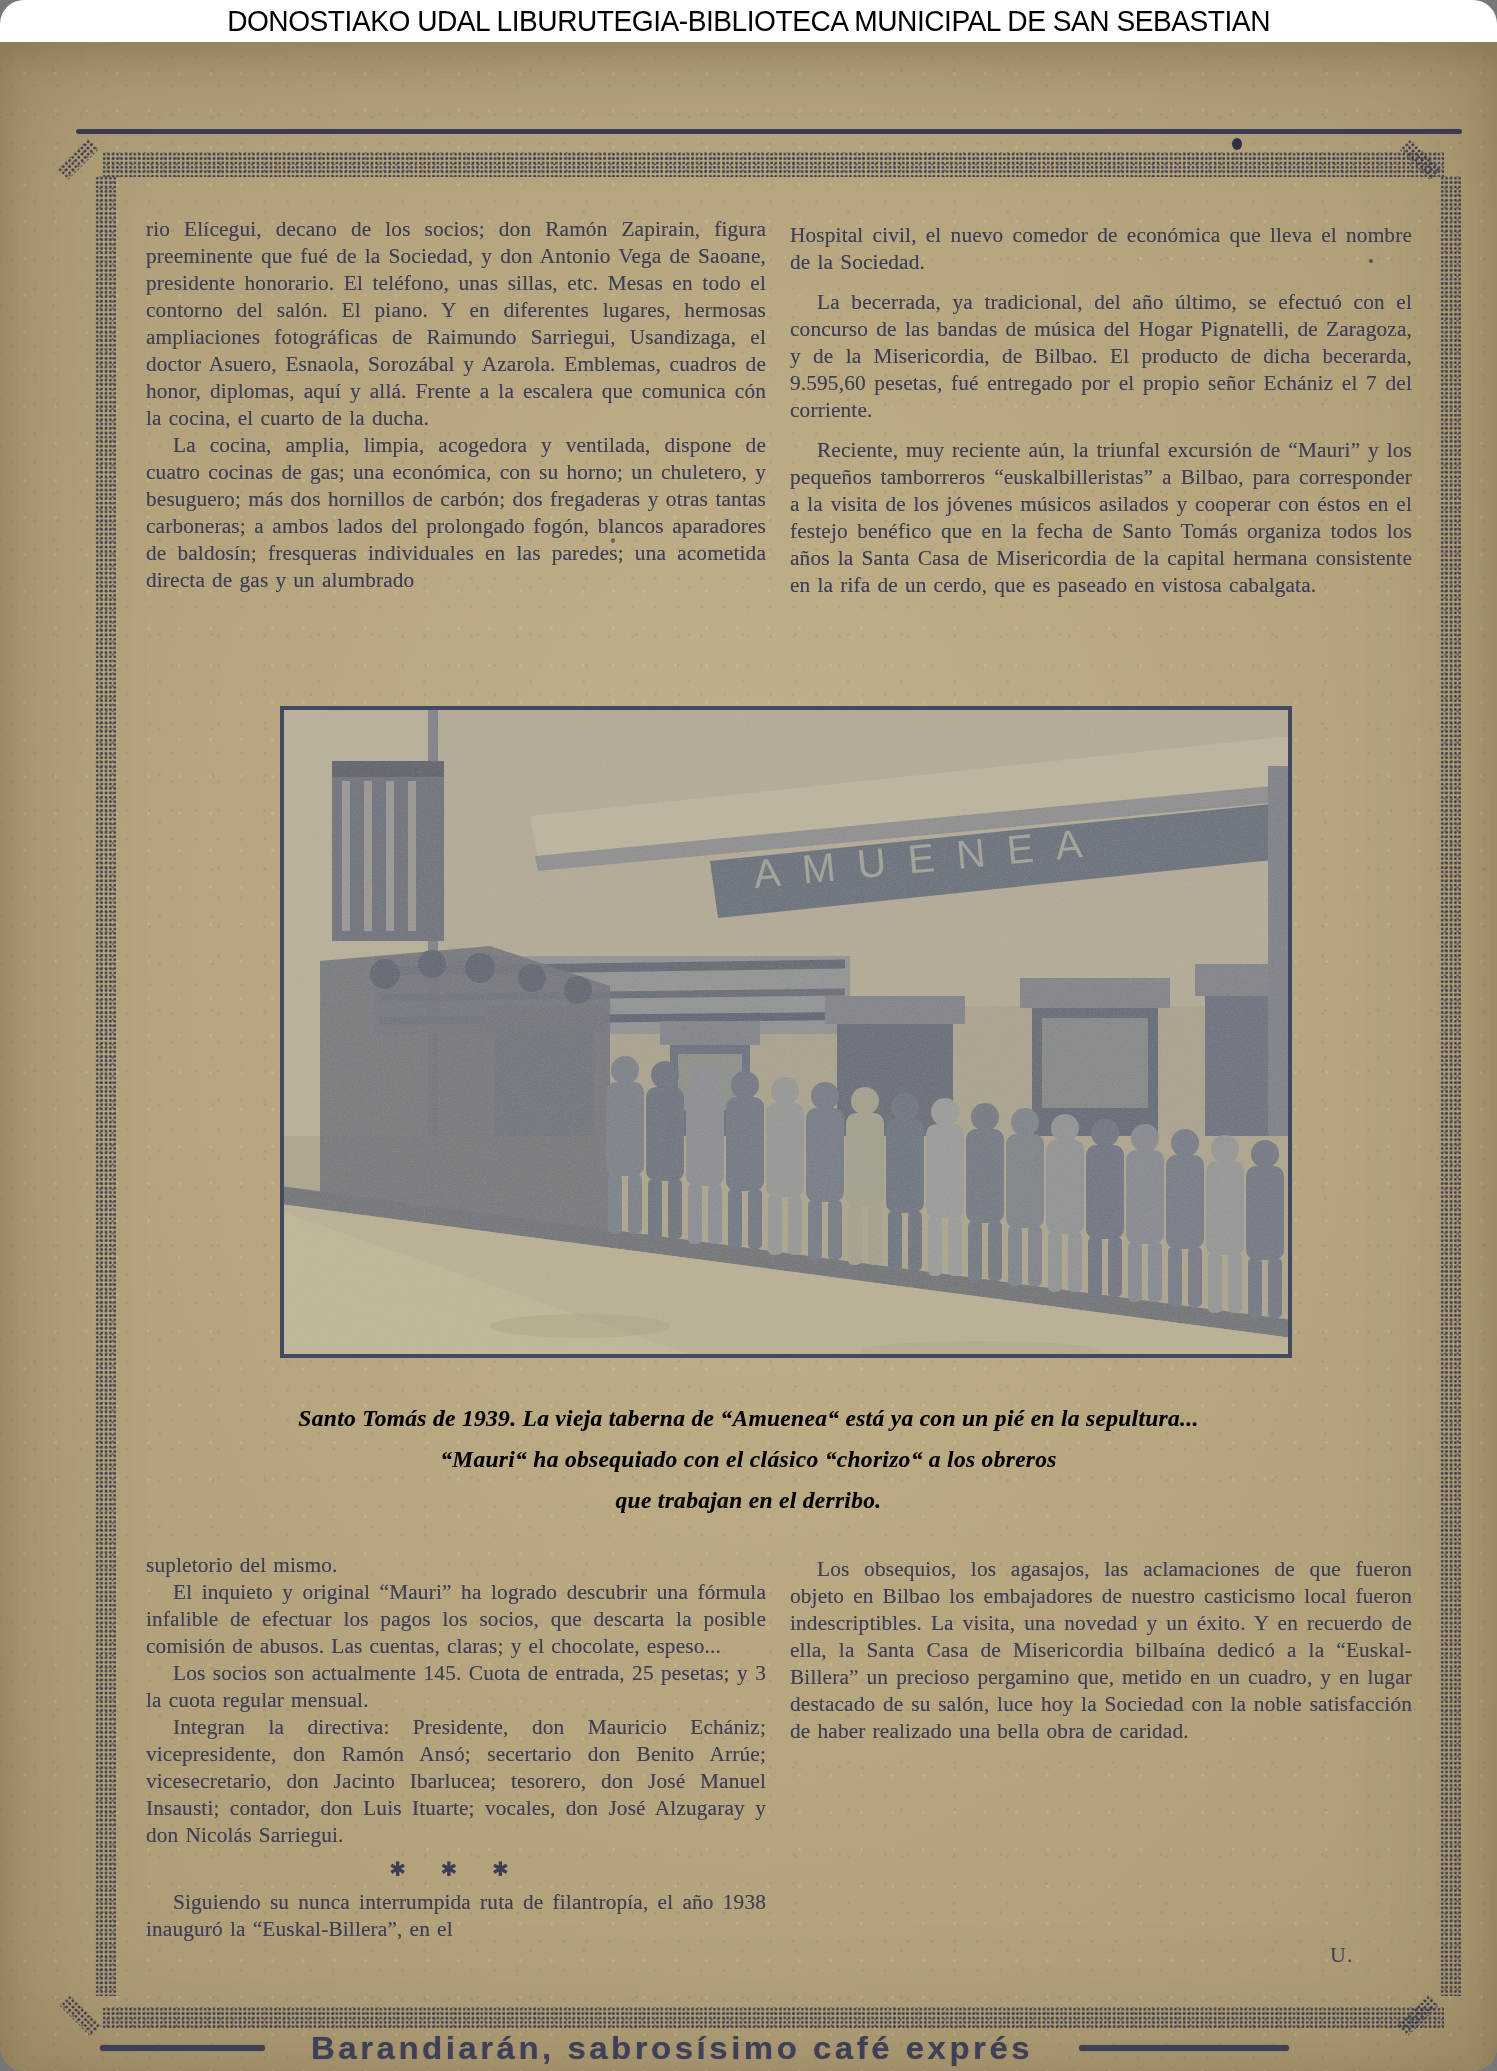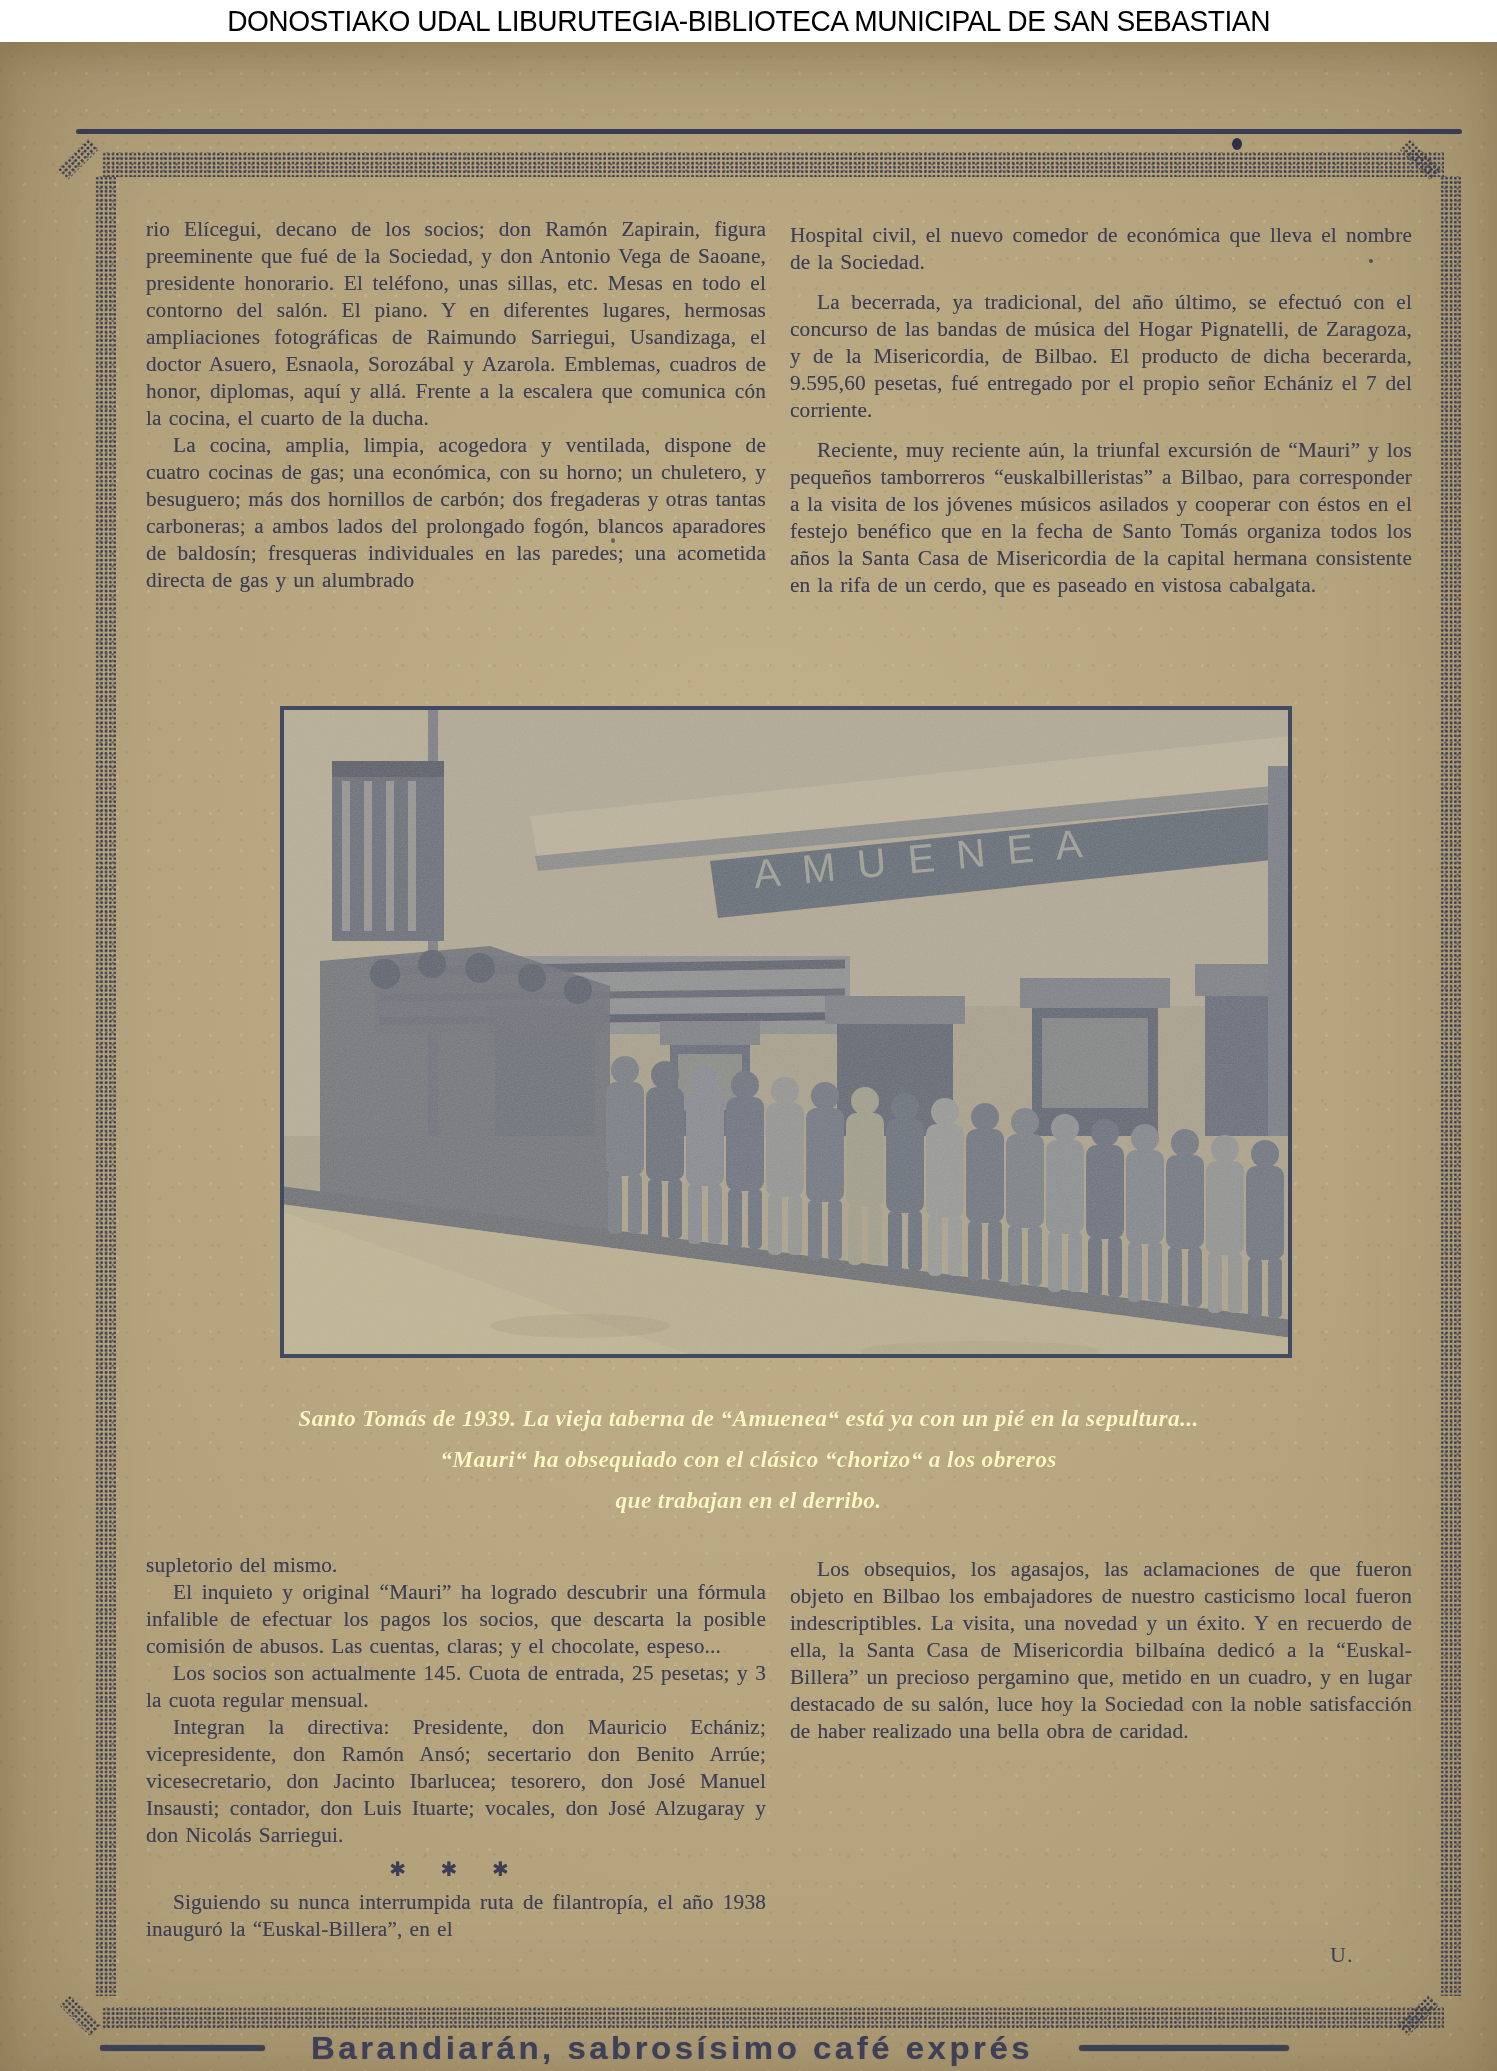--- a/index.html
+++ b/index.html
@@ -1,17 +1,17 @@
 <!DOCTYPE html>
 <html><head>
 <meta charset="utf-8">
 <style>
   html,body{margin:0;padding:0;background:#777;}
   #stage{position:relative;width:1497px;height:2071px;margin:0 auto;overflow:hidden;
-         font-family:"Liberation Serif","DejaVu Serif",serif;}
+         font-family:"Liberation Serif","DejaVu Serif",serif;border-radius:24px;}
   
   .lib-band{position:absolute;left:0;top:0;width:1497px;height:42px;background:#ffffff;
             display:flex;align-items:center;justify-content:center;}
   .lib-band span{font-family:"Liberation Sans","DejaVu Sans",sans-serif;font-size:29px;
             font-weight:500;color:#000;letter-spacing:-.5px;transform:scaleX(.97);white-space:nowrap;}
   
   .paper{position:absolute;left:0;top:42px;width:1497px;height:2029px;background-color:#bcab84;
          background-image:
            radial-gradient(rgba(122,102,62,.14) 1px, rgba(0,0,0,0) 1.6px),
            radial-gradient(rgba(233,222,186,.20) 1px, rgba(0,0,0,0) 1.8px),
@@ -40,21 +40,21 @@
   .col p.ind{text-indent:27px;}
   .gap-b p{margin-bottom:13px;}
   .gap-b p:last-child{margin-bottom:0;}
   .sep{ text-align:center;font-size:20px;letter-spacing:14px;color:#3b3e55;margin:7px 0 6px 0;}
   .sig{position:absolute;font-size:22px;color:#3b3e55;letter-spacing:1px;}
   
   .photo{position:absolute;left:280px;top:706px;width:1012px;height:652px;}
   .photo svg{display:block;width:100%;height:100%;}
   
   .caption{position:absolute;left:0;width:1497px;text-align:center;font-style:italic;
-           font-weight:bold;color:#fef9c3;font-size:23.5px;line-height:41px;letter-spacing:.3px;
+           font-weight:bold;color:#000000;font-size:23.5px;line-height:41px;letter-spacing:.3px;
            text-shadow:0 0 .6px rgba(58,61,87,.5);}
   .speck{position:absolute;background:#2d3044;border-radius:50%;}
 </style>
 </head>
 <body>
 
 <div id="stage">
 
   <div class="lib-band">
     <span>DONOSTIAKO UDAL LIBURUTEGIA-BIBLIOTECA MUNICIPAL DE SAN SEBASTIAN</span>

